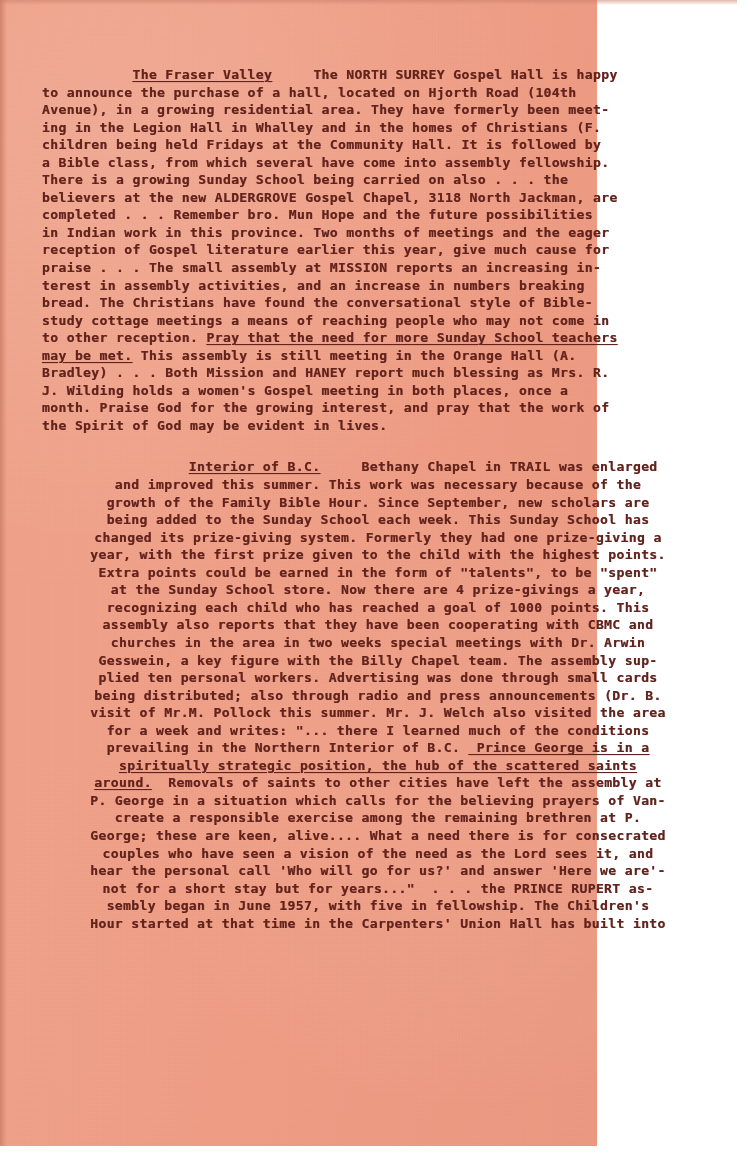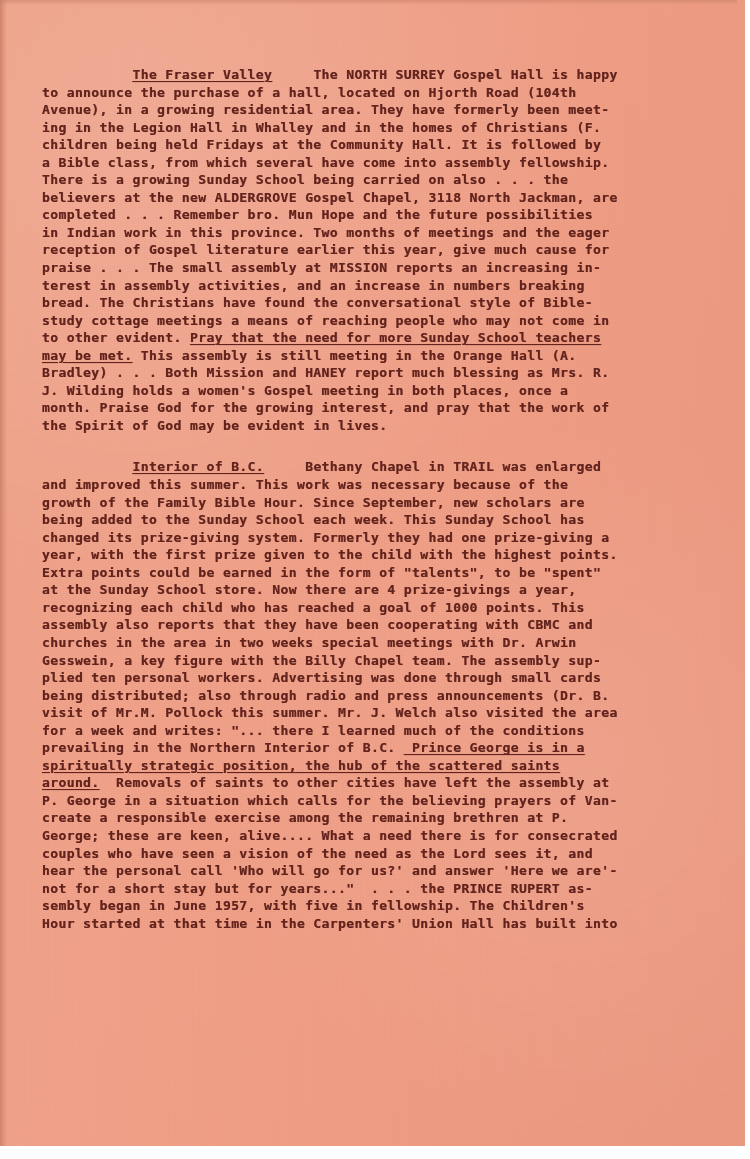--- a/index.html
+++ b/index.html
@@ -13,21 +13,21 @@
     height: 1159px;
     overflow: hidden;
     font-family: "DejaVu Sans Mono", "Liberation Mono", monospace;
   }
 
   
   #scan-page {
     position: absolute;
     left: 0px;
     top: 0px;
-    width: 745px;
+    width: 597px;
     height: 1146px;
     background: #f1a088;
     background-image:
       radial-gradient(circle at 18% 12%, rgba(255,255,255,0.10) 0%, rgba(255,255,255,0) 42%),
       radial-gradient(circle at 78% 68%, rgba(255,255,255,0.07) 0%, rgba(255,255,255,0) 38%),
       linear-gradient(103deg, #efa188 0%, #f0a189 28%, #ef9d84 58%, #eb9880 100%);
     box-sizing: border-box;
   }
   
   #paper-grain {
@@ -61,20 +61,21 @@
     position: absolute;
     left: 42px;
     top: 66px;
     width: 672px;
   }
   .para {
     margin: 0;
   }
   .para + .para {
     margin-top: 24px;
+    text-align: center;
   }
   .tline {
     font-family: "DejaVu Sans Mono", "Liberation Mono", monospace;
     font-size: 13.1px;
     line-height: 17.55px;
     height: 17.55px;
     letter-spacing: 0.34px;
     color: #62231d;
     white-space: pre;
     font-weight: 700;
@@ -110,21 +111,21 @@
         <div class="tline"><span>a Bible class, from which several have come into assembly fellowship.</span></div>
         <div class="tline"><span>There is a growing Sunday School being carried on also . . . the</span></div>
         <div class="tline"><span>believers at the new ALDERGROVE Gospel Chapel, 3118 North Jackman, are</span></div>
         <div class="tline"><span>completed . . . Remember bro. Mun Hope and the future possibilities</span></div>
         <div class="tline"><span>in Indian work in this province. Two months of meetings and the eager</span></div>
         <div class="tline"><span>reception of Gospel literature earlier this year, give much cause for</span></div>
         <div class="tline"><span>praise . . . The small assembly at MISSION reports an increasing in-</span></div>
         <div class="tline"><span>terest in assembly activities, and an increase in numbers breaking</span></div>
         <div class="tline"><span>bread. The Christians have found the conversational style of Bible-</span></div>
         <div class="tline"><span>study cottage meetings a means of reaching people who may not come in</span></div>
-        <div class="tline"><span>to other evident. </span><span class="u">Pray that the need for more Sunday School teachers</span></div>
+        <div class="tline"><span>to other reception. </span><span class="u">Pray that the need for more Sunday School teachers</span></div>
         <div class="tline"><span class="u">may be met.</span><span> This assembly is still meeting in the Orange Hall (A.</span></div>
         <div class="tline"><span>Bradley) . . . Both Mission and HANEY report much blessing as Mrs. R.</span></div>
         <div class="tline"><span>J. Wilding holds a women's Gospel meeting in both places, once a</span></div>
         <div class="tline"><span>month. Praise God for the growing interest, and pray that the work of</span></div>
         <div class="tline"><span>the Spirit of God may be evident in lives.</span></div>
       </div>
       <div class="para">
         <div class="tline"><span>           </span><span class="u">Interior of B.C.</span><span>     Bethany Chapel in TRAIL was enlarged</span></div>
         <div class="tline"><span>and improved this summer. This work was necessary because of the</span></div>
         <div class="tline"><span>growth of the Family Bible Hour. Since September, new scholars are</span></div>

